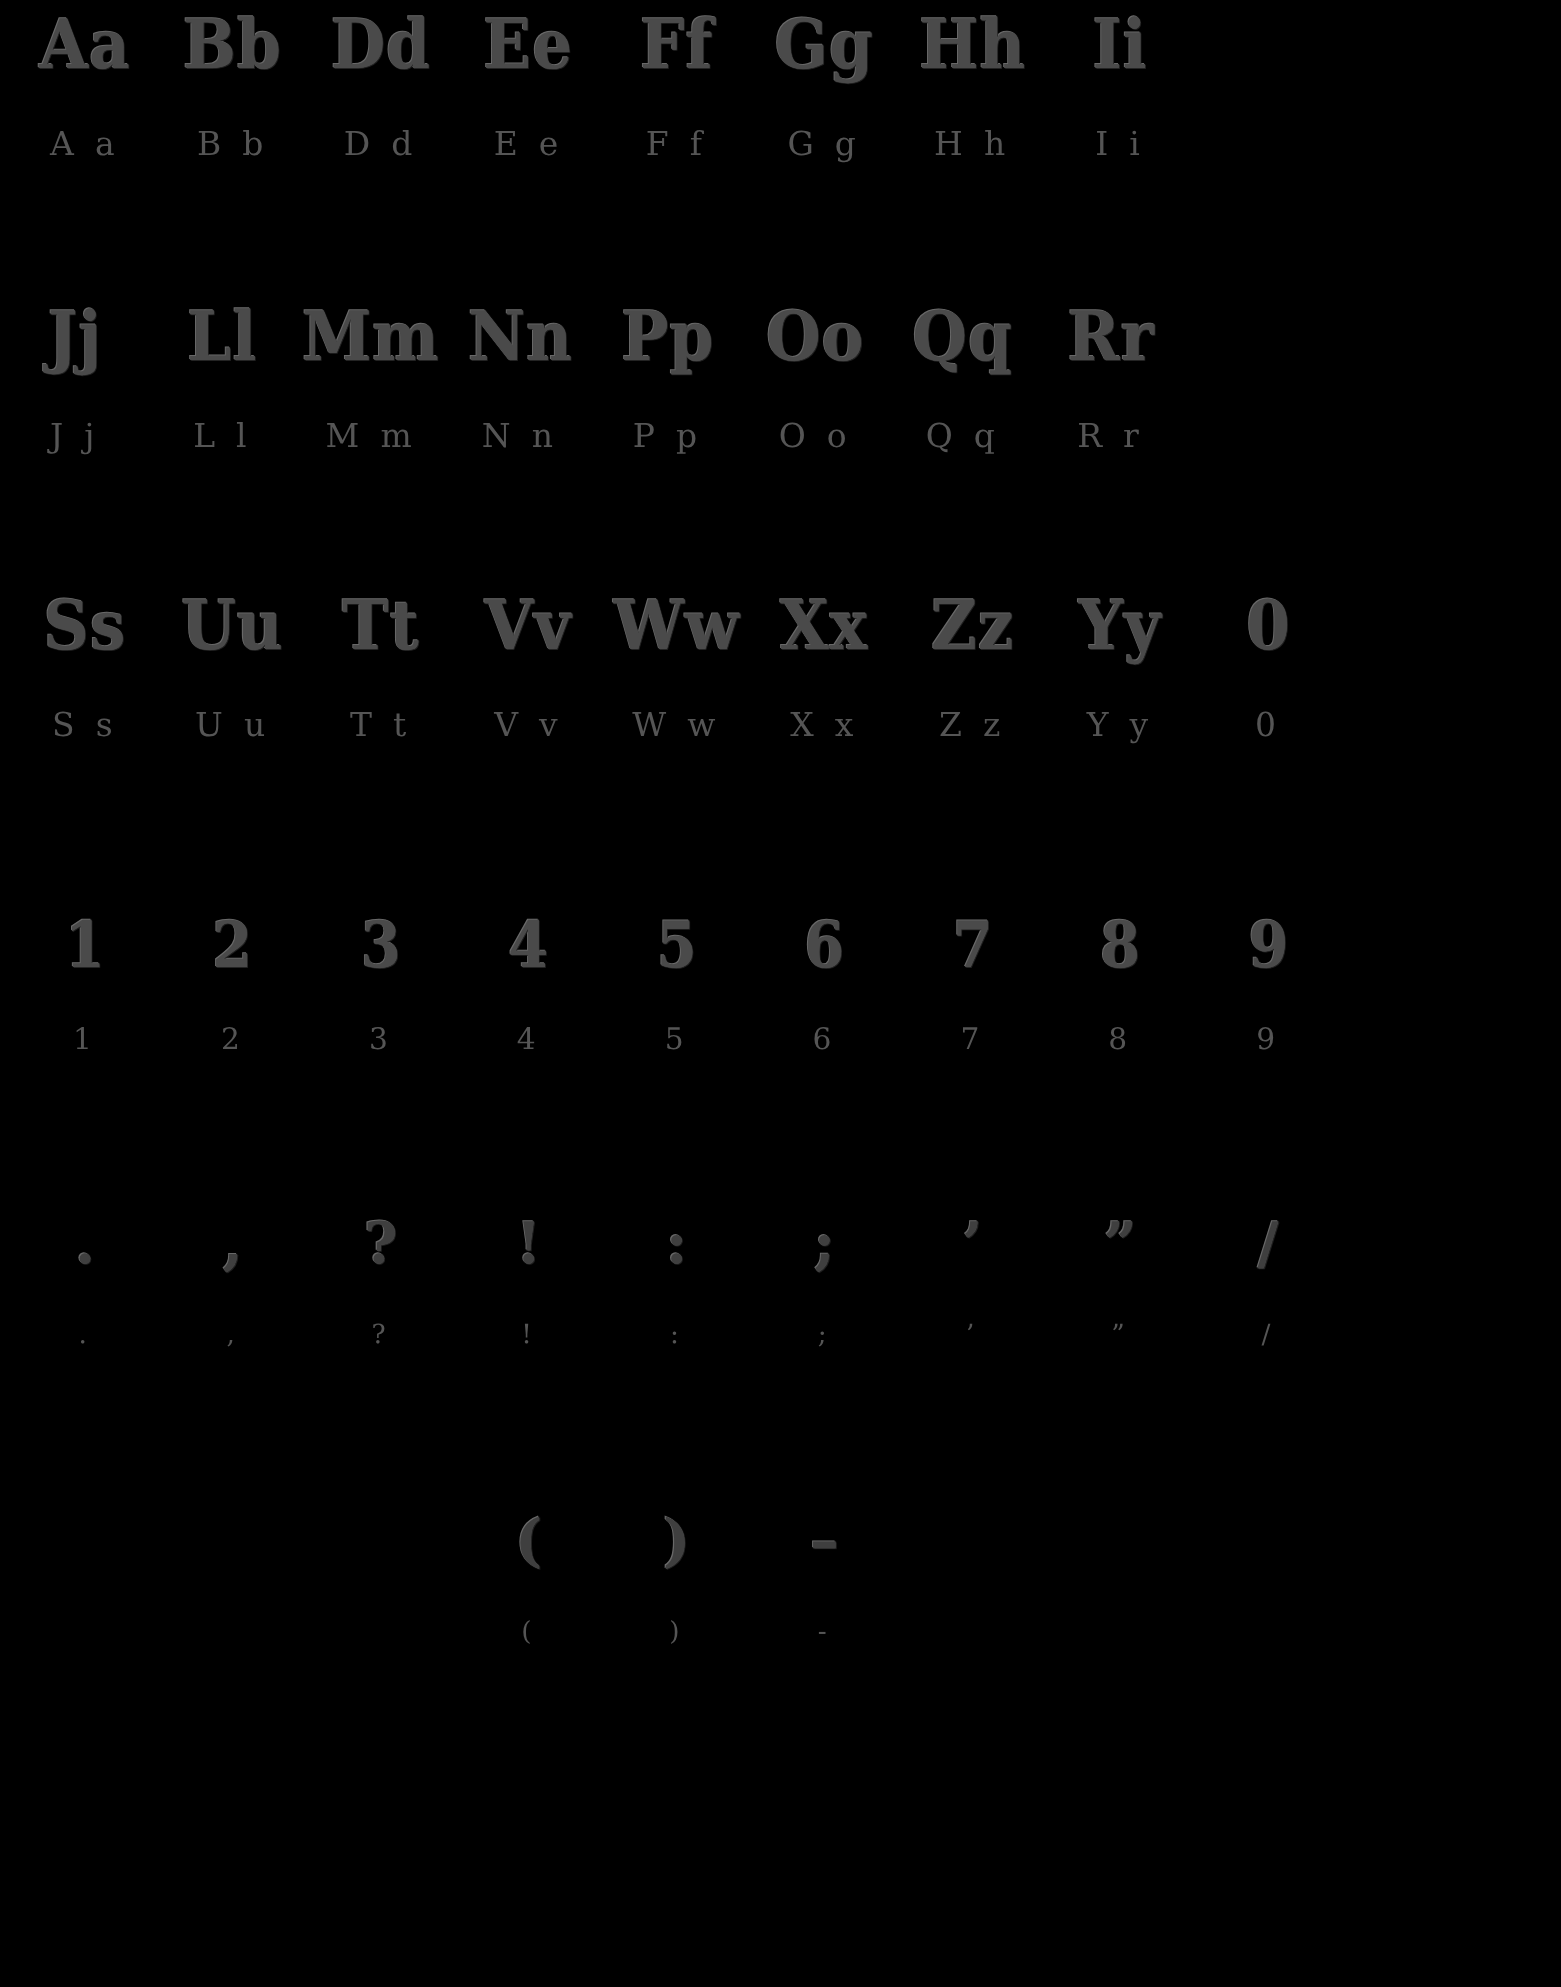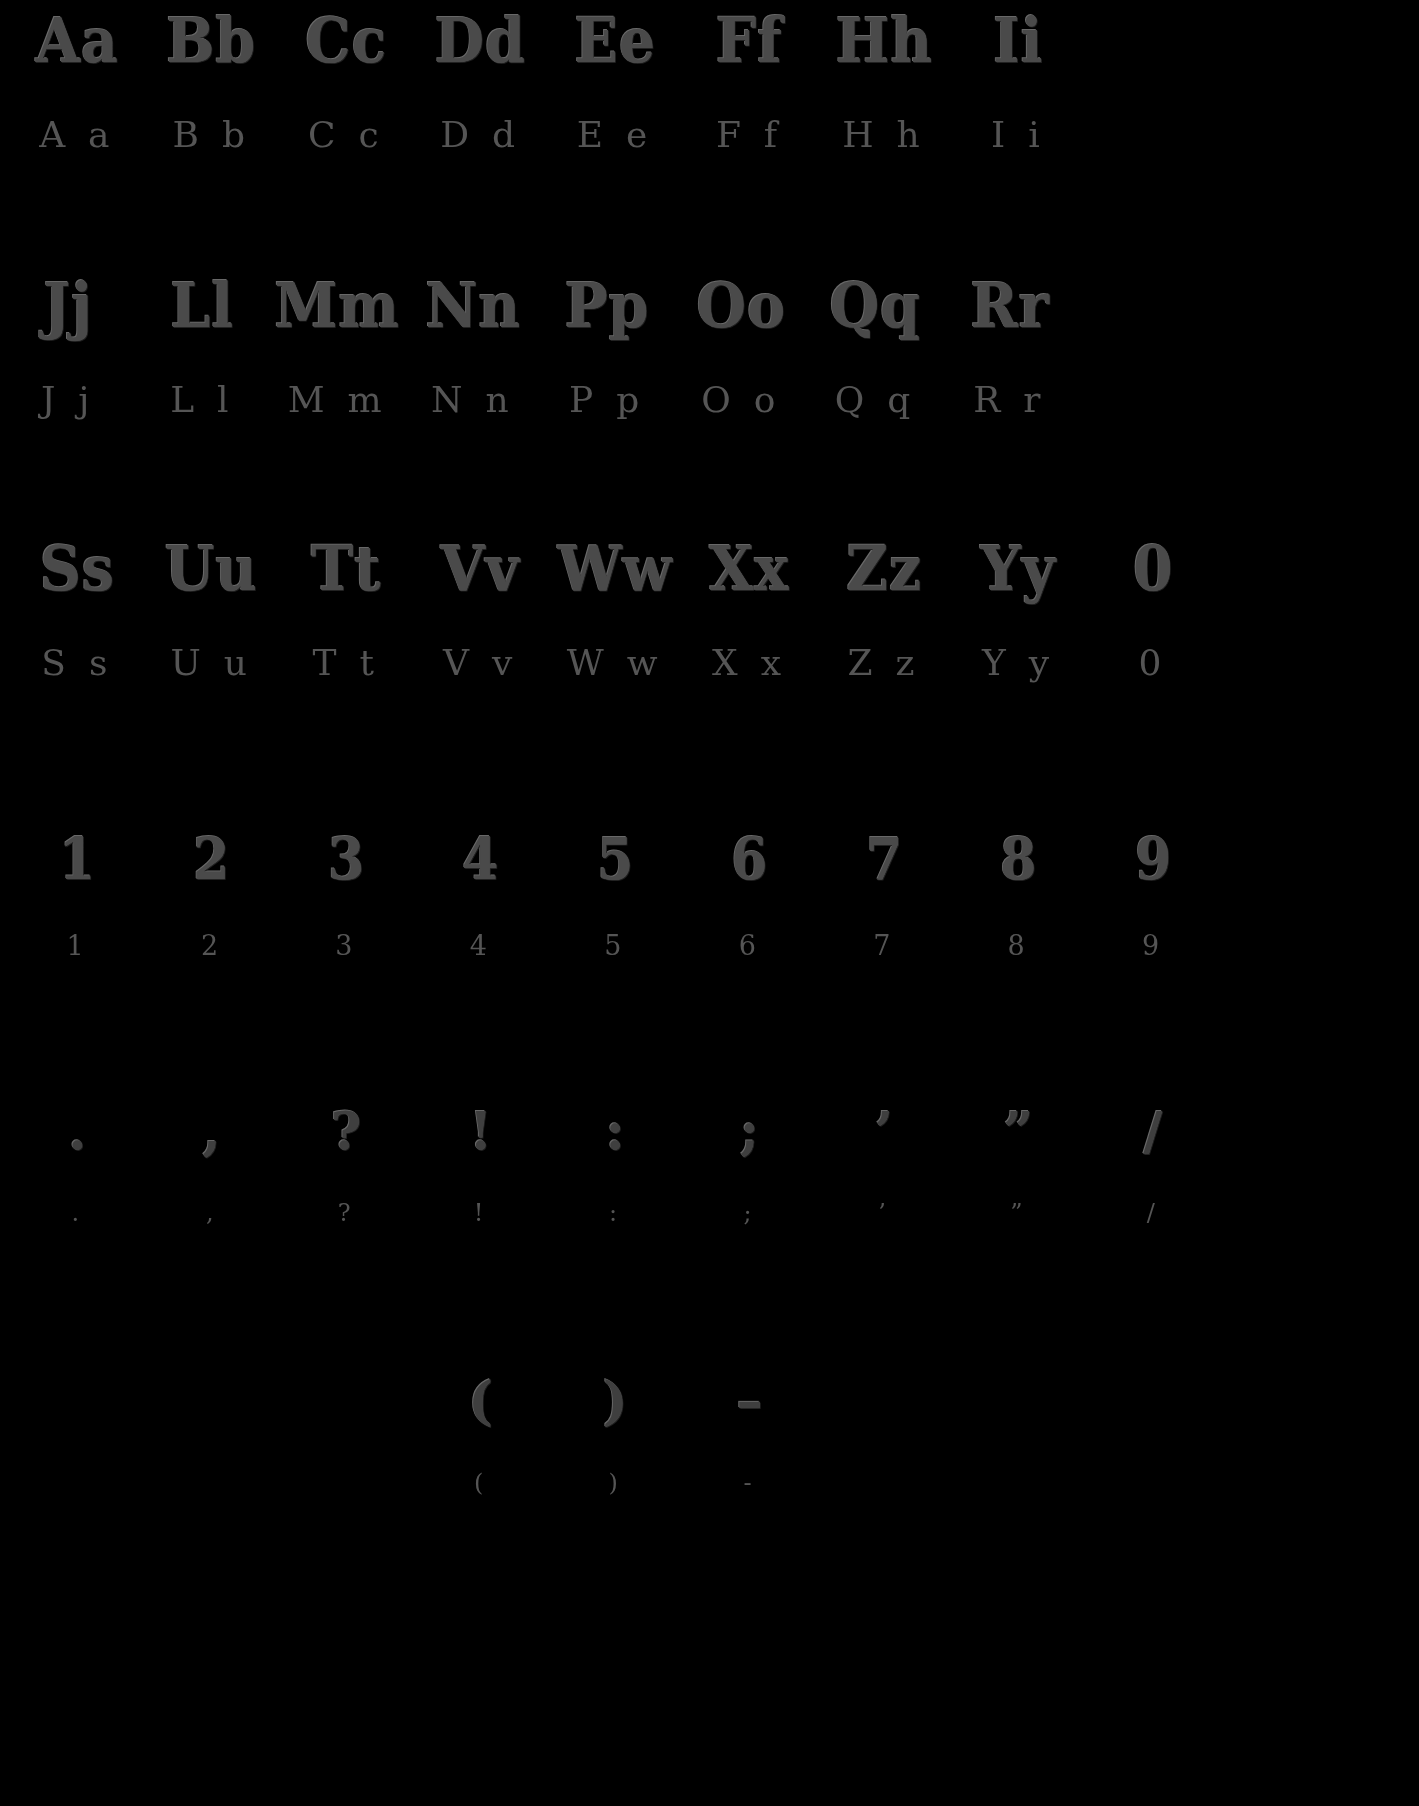--- a/index.html
+++ b/index.html
@@ -55,21 +55,21 @@
   .row-letters { margin-top: 0; }
   .row-letters .glyph {
     font-family: "DejaVu Serif", serif;
     font-weight: 700;
     font-size: 62px;
     height: 82px;
     letter-spacing: 1px;
     transform: scaleX(0.92);
   }
   .row-letters .caption {
-    font-size: 36px;
+    font-size: 30px;
     margin-top: 22px;
     font-family: "DejaVu Serif", serif;
   }
 
   
   .row-digits .glyph {
     font-family: "DejaVu Serif", serif;
     font-weight: 700;
     font-size: 58px;
     height: 78px;
@@ -112,36 +112,36 @@
   <div class="grid row-letters r1">
     <div class="cell">
       <span class="glyph">Aa</span>
       <span class="caption">A a</span>
     </div>
     <div class="cell">
       <span class="glyph">Bb</span>
       <span class="caption">B b</span>
     </div>
     <div class="cell">
-      <span class="glyph">Cc</span>
-      <span class="caption">C c</span>
-    </div>
-    <div class="cell">
       <span class="glyph">Dd</span>
       <span class="caption">D d</span>
     </div>
     <div class="cell">
       <span class="glyph">Ee</span>
       <span class="caption">E e</span>
     </div>
     <div class="cell">
       <span class="glyph">Ff</span>
       <span class="caption">F f</span>
     </div>
     <div class="cell">
+      <span class="glyph">Gg</span>
+      <span class="caption">G g</span>
+    </div>
+    <div class="cell">
       <span class="glyph">Hh</span>
       <span class="caption">H h</span>
     </div>
     <div class="cell">
       <span class="glyph">Ii</span>
       <span class="caption">I i</span>
     </div>
   </div>
 
   <div class="grid row-letters r2">

